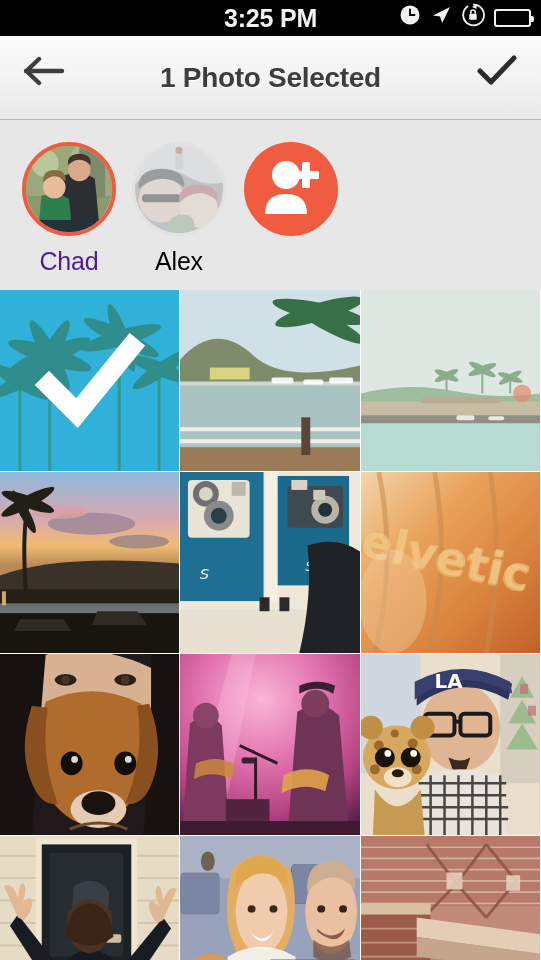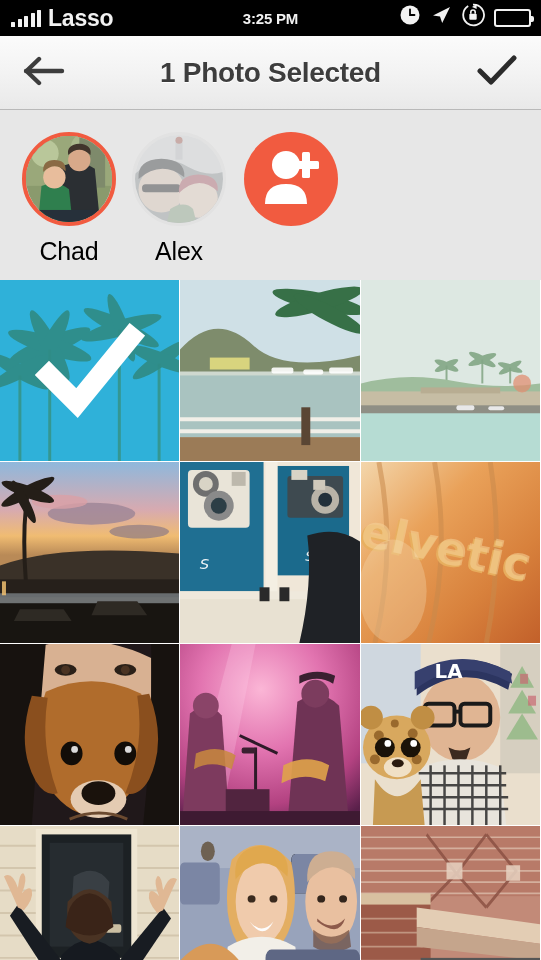--- a/index.html
+++ b/index.html
@@ -52,21 +52,21 @@
   .signal-bars i:nth-child(1) { height: 5px; }
   .signal-bars i:nth-child(2) { height: 8px; }
   .signal-bars i:nth-child(3) { height: 11px; }
   .signal-bars i:nth-child(4) { height: 14px; }
   .signal-bars i:nth-child(5) { height: 17px; }
   .carrier { font-size: 23px; font-weight: bold; }
   .status-time {
     position: absolute;
     left: 0; right: 0;
     text-align: center;
-    font-size: 15px;
+    font-size: 25px;
     font-weight: bold;
   }
   .status-right {
     position: absolute;
     right: 10px;
     top: 0;
     height: 36px;
     display: flex;
     align-items: center;
     gap: 9px;
@@ -90,21 +90,21 @@
   }
   .battery .fill {
     height: 100%;
     background: #f2f2f2;
     border-radius: 1px;
   }
 
   
   .nav-bar {
     position: relative;
-    height: 74px;
+    height: 84px;
     background: linear-gradient(to bottom, #fbfbfb 0%, #f3f3f3 50%, #e9e9e9 100%);
     border-bottom: 1px solid #b9b9b9;
     display: flex;
     align-items: center;
     box-sizing: border-box;
   }
   .nav-title {
     position: absolute;
     left: 0; right: 0;
     text-align: center;
@@ -152,21 +152,21 @@
     box-sizing: border-box;
   }
   .avatar.selected { border: 4px solid #f15b40; }
   .avatar.unselected { border: 3px solid #dcdcdc; opacity: 0.45; filter: saturate(0.55); }
   .avatar-art { position: absolute; inset: 0; }
   .contact-name {
     margin-top: 11px;
     font-size: 25px;
     letter-spacing: -0.2px;
   }
-  .contact-name.on { color: #000000; }
+  .contact-name.on { color: #4c1d95; }
   .contact-name.off { color: #000000; }
 
   .add-contact {
     width: 94px; height: 94px;
     border-radius: 50%;
     background: #f15b40;
     display: flex;
     align-items: center;
     justify-content: center;
     margin-left: 10px;
@@ -230,30 +230,20 @@
   .art-seats { background: linear-gradient(180deg,#9aa5bd 0%, #7e88a6 100%); }
   
   .art-brick { background: linear-gradient(180deg,#cf9a88 0%, #c28a78 55%, #9f6a58 100%); }
 </style>
 </head>
 <body>
 
 <div class="phone">
 
   <div class="status-bar">
-    <div class="status-left">
-      <span class="signal-bars">
-        <i></i>
-          <i></i>
-          <i></i>
-          <i></i>
-          <i></i>
-      </span>
-      <span class="carrier">Lasso</span>
-    </div>
     <div class="status-time">3:25 PM</div>
     <div class="status-right">
       <span class="sb-icon">
         <svg width="22" height="22" viewBox="0 0 22 22">
           <circle cx="11" cy="11" r="9.5" fill="#f2f2f2"></circle>
           <path d="M11 5.5 V11 H15.5" stroke="#000" stroke-width="1.8" fill="none" stroke-linecap="round"></path>
         </svg>
       </span>
       <span class="sb-icon">
         <svg width="22" height="22" viewBox="0 0 22 22">

